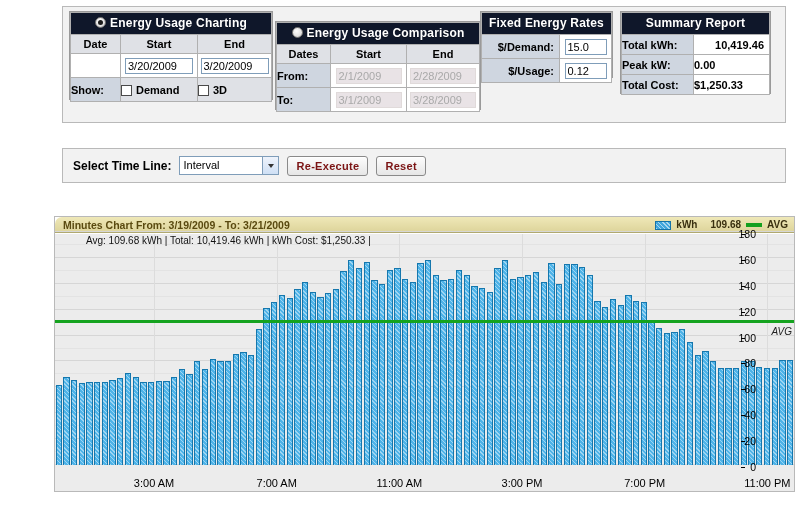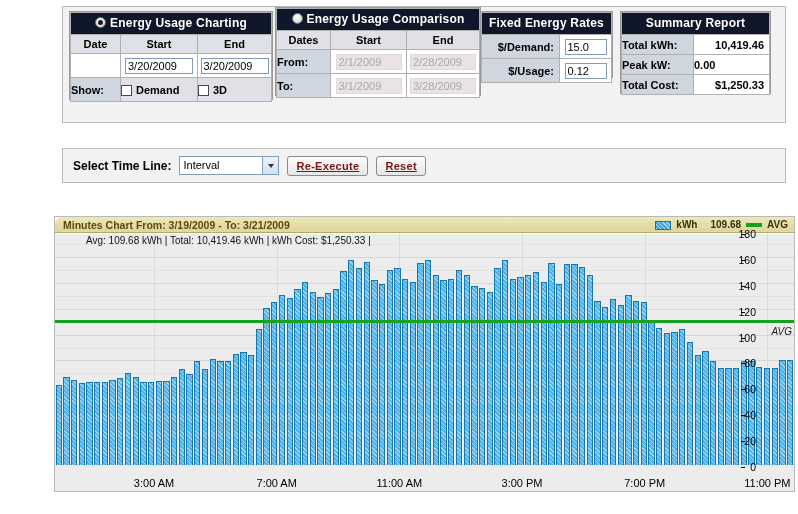--- a/index.html
+++ b/index.html
@@ -89,21 +89,20 @@
     width:0;height:0;border-left:3px solid transparent;border-right:3px solid transparent;
     border-top:4px solid #333; display:block;
   }
   .btn {
     font-family:"Liberation Sans", sans-serif;
     font-size:11px; font-weight:bold; color:#7b1313;
     background:linear-gradient(#fdfdfd,#e6e6e6);
     border:1px solid #8a8a8a; border-radius:3px;
     padding:3px 8px; cursor:pointer; letter-spacing:.3px;
     box-shadow: inset 0 1px 0 #fff;
-    text-decoration: underline;
   }
 
   
   #chart-wrap { position:absolute; left:0; top:212px; width:798px; height:302px; background:#fff; }
   #chart-frame {
     position:absolute; left:54px; top:4px; width:741px; height:276px;
     border:1px solid #b9b9b9; background:#ffffff;
   }
   #chart-title {
     position:absolute; left:0; top:0; height:16px; width:100%;
@@ -192,21 +191,21 @@
           <span class="chk"></span><span>Demand</span>
         </td>
         <td class="rowlbl" style="background:#dfe1e6">
           <span class="chk"></span><span>3D</span>
         </td>
       </tr>
     </tbody>
       </table>
   </div>
 
-  <div class="gbox" style="left:212px; top:0; width:206px; height:89px;">
+  <div class="gbox" style="left:212px; top:14px; width:206px; height:89px;">
     <table class="grid">
       <tbody>
           <tr>
         <td colspan="3" class="hdrbar">
           <span class="radio"></span><span>Energy Usage Comparison</span>
         </td>
       </tr>
       <tr>
         <td class="colhdr" style="width:54px">Dates</td>
         <td class="colhdr" style="width:76px">Start</td>
@@ -265,21 +264,21 @@
       <tr>
         <td class="rowlbl" style="width:72px; height:20px">Total kWh:</td>
         <td class="cellwhite" style="height:20px; text-align:right; padding-right:5px; font-weight:bold">10,419.46</td>
       </tr>
       <tr>
         <td class="rowlbl" style="height:20px">Peak kW:</td>
         <td class="cellwhite" style="height:20px; text-align:left; padding-right:28px; font-weight:bold">0.00</td>
       </tr>
       <tr>
         <td class="rowlbl" style="height:20px">Total Cost:</td>
-        <td class="cellwhite" style="height:20px; text-align:right; padding-right:5px; font-weight:bold">$1,250.33</td>
+        <td class="cellwhite" style="height:20px; padding-right:5px; font-weight:bold">$1,250.33</td>
       </tr>
     </tbody>
       </table>
   </div>
 </div>
 
 <div id="control-bar">
   <span class="lbl">Select Time Line:</span>
   <div class="select">
     <span>Interval</span>

